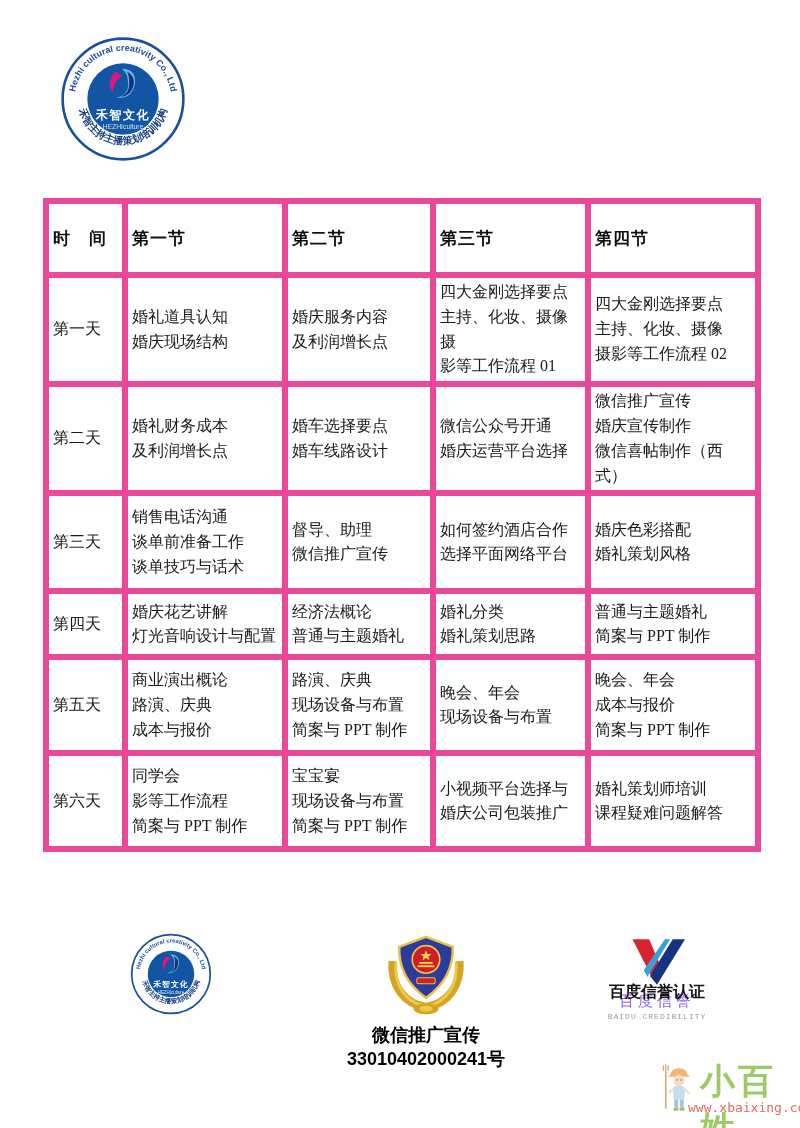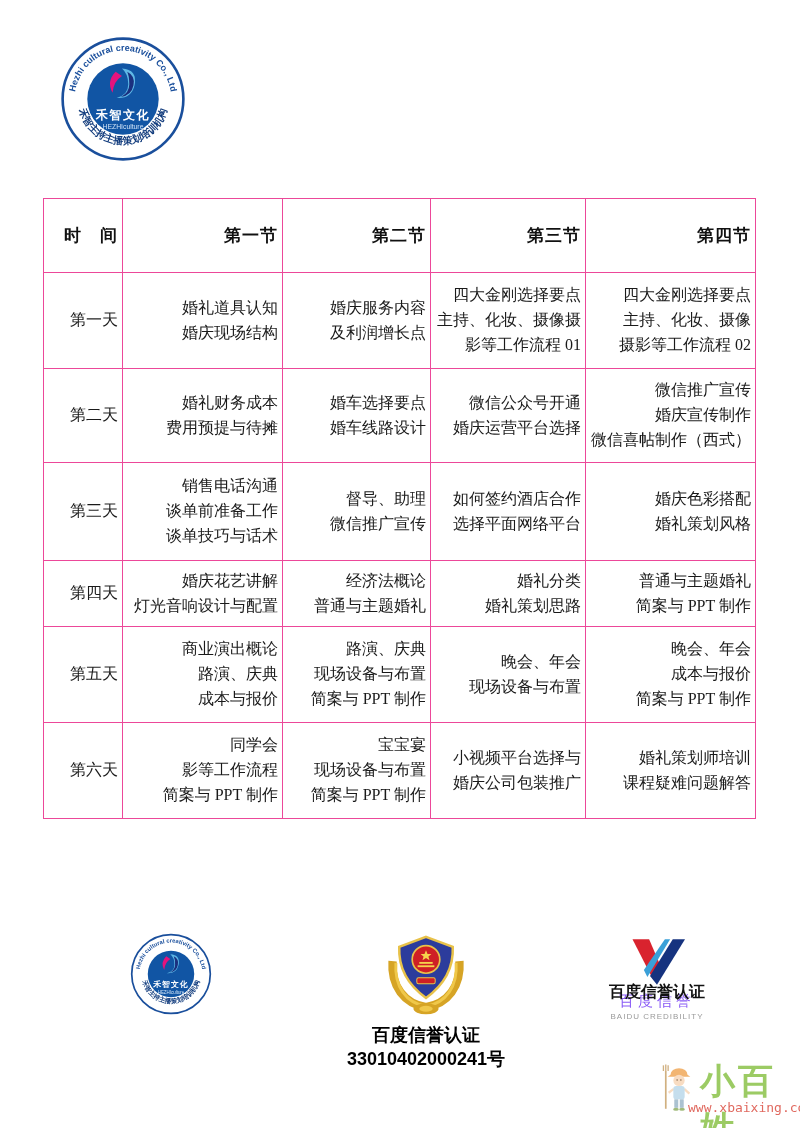--- a/index.html
+++ b/index.html
@@ -9,21 +9,21 @@
   
   .badge{position:absolute;}
   .badge-header{left:60px;top:36px;width:126px;height:126px;}
   .page-title{position:absolute;left:188px;top:74px;font-size:52px;font-weight:bold;
               letter-spacing:1px;white-space:nowrap;color:#0c0c0c;
               font-family:"Liberation Serif","DejaVu Serif",serif;}
 
   
   table.course{position:absolute;left:43px;top:198px;width:712px;border-collapse:collapse;
                table-layout:fixed;}
-  table.course td,table.course th{border:1px solid #ec4899;text-align:right;vertical-align:middle;
+  table.course td,table.course th{border:6px solid #ec4899;text-align:left;vertical-align:middle;
                white-space:pre-line;padding:2px 4px;font-weight:normal;background:#fff;}
   table.course th{font-size:17px;font-weight:bold;letter-spacing:1px;}
   table.course td{font-size:16px;line-height:1.55;color:#1a1a1a;}
   td.day{font-size:17px;}
   tr.hdr{height:74px;}
   tr.r1{height:96px;} tr.r2{height:94px;} tr.r3{height:98px;}
   tr.r4{height:66px;} tr.r5{height:96px;} tr.r6{height:96px;}
 
   
   .badge-footer{left:130px;top:933px;width:82px;height:82px;}
@@ -31,21 +31,21 @@
              font-family:"Liberation Sans","DejaVu Sans",sans-serif;
              font-size:15px;font-weight:600;color:#333;}
   .police-badge{position:absolute;left:378px;top:926px;width:96px;height:92px;}
   .police-text{position:absolute;left:300px;top:1023px;width:252px;text-align:center;
              font-family:"Liberation Sans","DejaVu Sans",sans-serif;
              font-size:18px;font-weight:bold;color:#000;}
   .baidu{position:absolute;left:597px;top:934px;width:120px;text-align:center;}
   .baidu svg{display:block;margin:0 auto;}
   .baidu-cn{font-family:"Liberation Sans","DejaVu Sans",sans-serif;font-size:15px;
             letter-spacing:4px;color:#8b5cf6;margin-top:2px;}
-  .baidu-en{font-family:Liberation Sans, sans-serif;font-size:8px;
+  .baidu-en{font-family:Liberation Mono, monospace;font-size:8px;
             letter-spacing:1px;color:#9a9a9a;margin-top:1px;}
   .baidu-caption{position:absolute;left:597px;top:982px;width:120px;text-align:center;
             font-family:"Liberation Sans","DejaVu Sans",sans-serif;
             font-size:16px;font-weight:600;color:#111;}
 
   
   .watermark{position:absolute;right:6px;bottom:4px;width:150px;height:66px;}
   .wm-mascot{position:absolute;left:18px;top:2px;}
   .wm-name{position:absolute;left:56px;top:0;font-size:35px;font-weight:bold;
            color:#8bc34a;opacity:.85;letter-spacing:3px;
@@ -106,21 +106,21 @@
       <td>四大金刚选择要点
 主持、化妆、摄像摄
 影等工作流程 01</td>
       <td>四大金刚选择要点
 主持、化妆、摄像
 摄影等工作流程 02</td>
     </tr>
     <tr class="r2">
       <td class="day">第二天</td>
       <td>婚礼财务成本
-费用预提与待摊</td>
+及利润增长点</td>
       <td>婚车选择要点
 婚车线路设计</td>
       <td>微信公众号开通
 婚庆运营平台选择</td>
       <td>微信推广宣传
 婚庆宣传制作
 微信喜帖制作（西式）</td>
     </tr>
     <tr class="r3">
       <td class="day">第三天</td>
@@ -206,21 +206,21 @@
     <ellipse cx="55" cy="99" rx="15" ry="6.5" fill="#d6a425"></ellipse>
     <ellipse cx="55" cy="99" rx="8" ry="3.5" fill="#f0c84a"></ellipse>
     <path d="M55,13 L87,25 C88,48 80,68 55,86 C30,68 22,48 23,25 Z" fill="#2c3c9c" stroke="#e8c24a" stroke-width="3"></path>
     <circle cx="55" cy="40" r="16.5" fill="#cf1f25" stroke="#e8c24a" stroke-width="2"></circle>
     <polygon points="55,29 56.8,33.4 61.5,33.6 57.9,36.5 59.2,41 55,38.4 50.8,41 52.1,36.5 48.5,33.6 53.2,33.4" fill="#f5d34c"></polygon>
     <rect x="47" y="43" width="16" height="2.2" fill="#f5d34c"></rect>
     <rect x="45" y="47" width="20" height="2.2" fill="#f5d34c"></rect>
     <rect x="44" y="62" width="22" height="7" rx="2" fill="#cf1f25" stroke="#e8c24a" stroke-width="1.2"></rect>
   </svg>
 
-  <div class="police-text">百度信誉认证 33010402000241号</div>
+  <div class="police-text">微信推广宣传 33010402000241号</div>
 
   <div class="baidu">
     <svg width="66" height="56" viewBox="0 0 72 64">
       <polygon points="8,6 27,6 39,34 30,49" fill="#d9232e"></polygon>
       <polygon points="45,6 51,6 25,49 21,41" fill="#3aa0d8"></polygon>
       <polygon points="54,6 68,6 36,58 28,48" fill="#16337f"></polygon>
     </svg>
     <div class="baidu-cn">百度信誉</div>
     <div class="baidu-en">BAIDU CREDIBILITY</div>
   </div>

